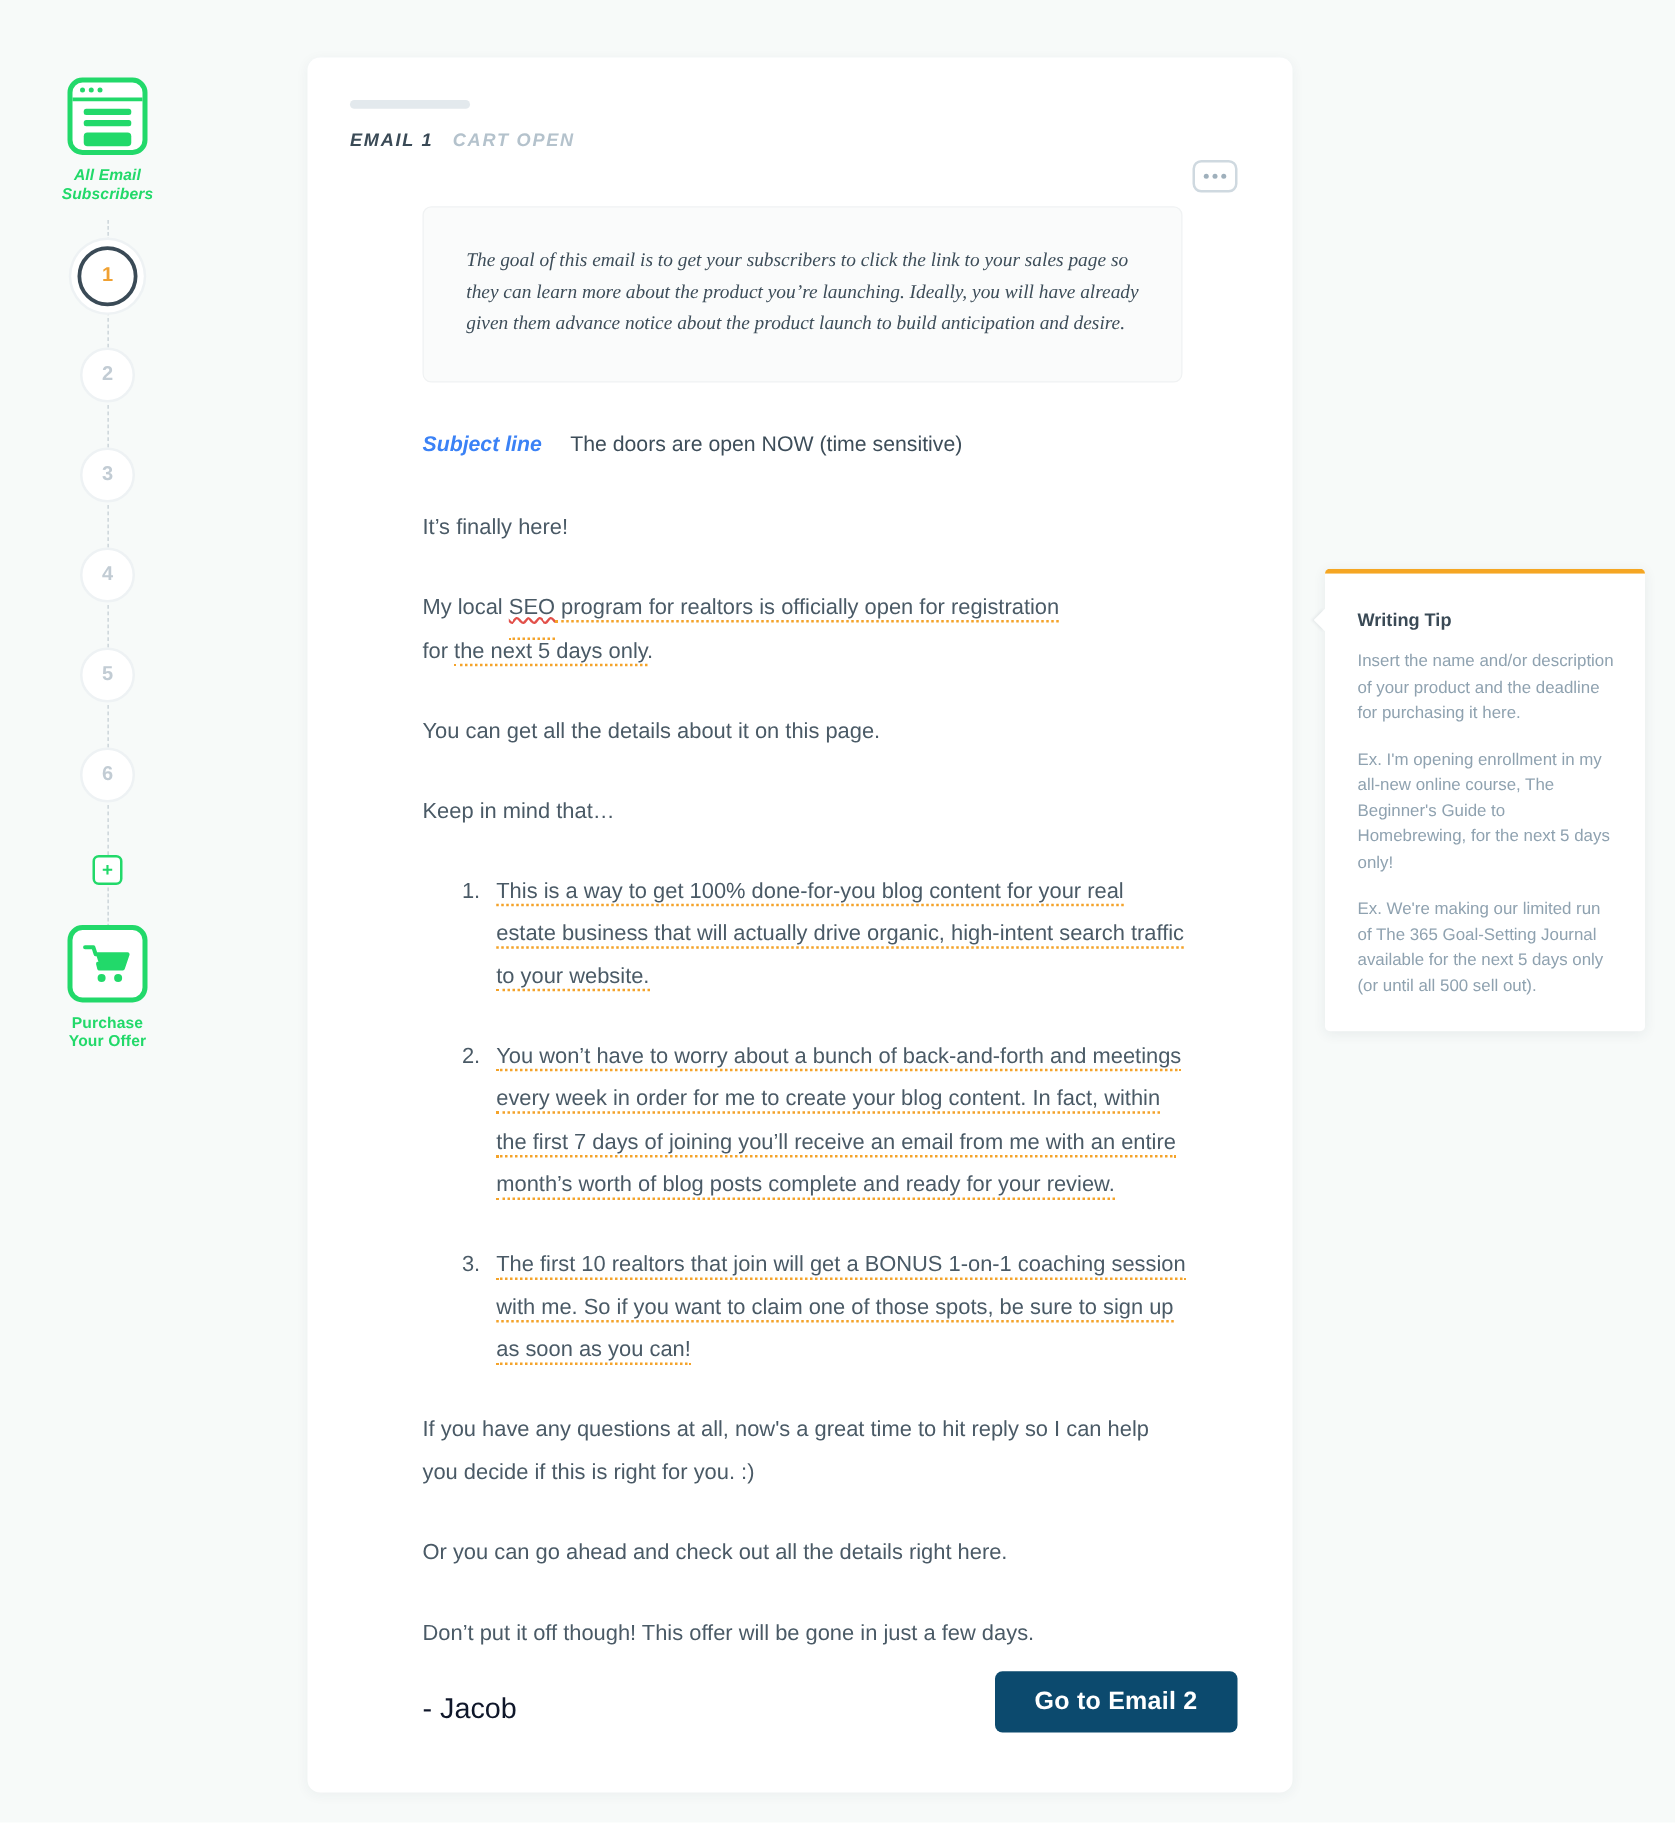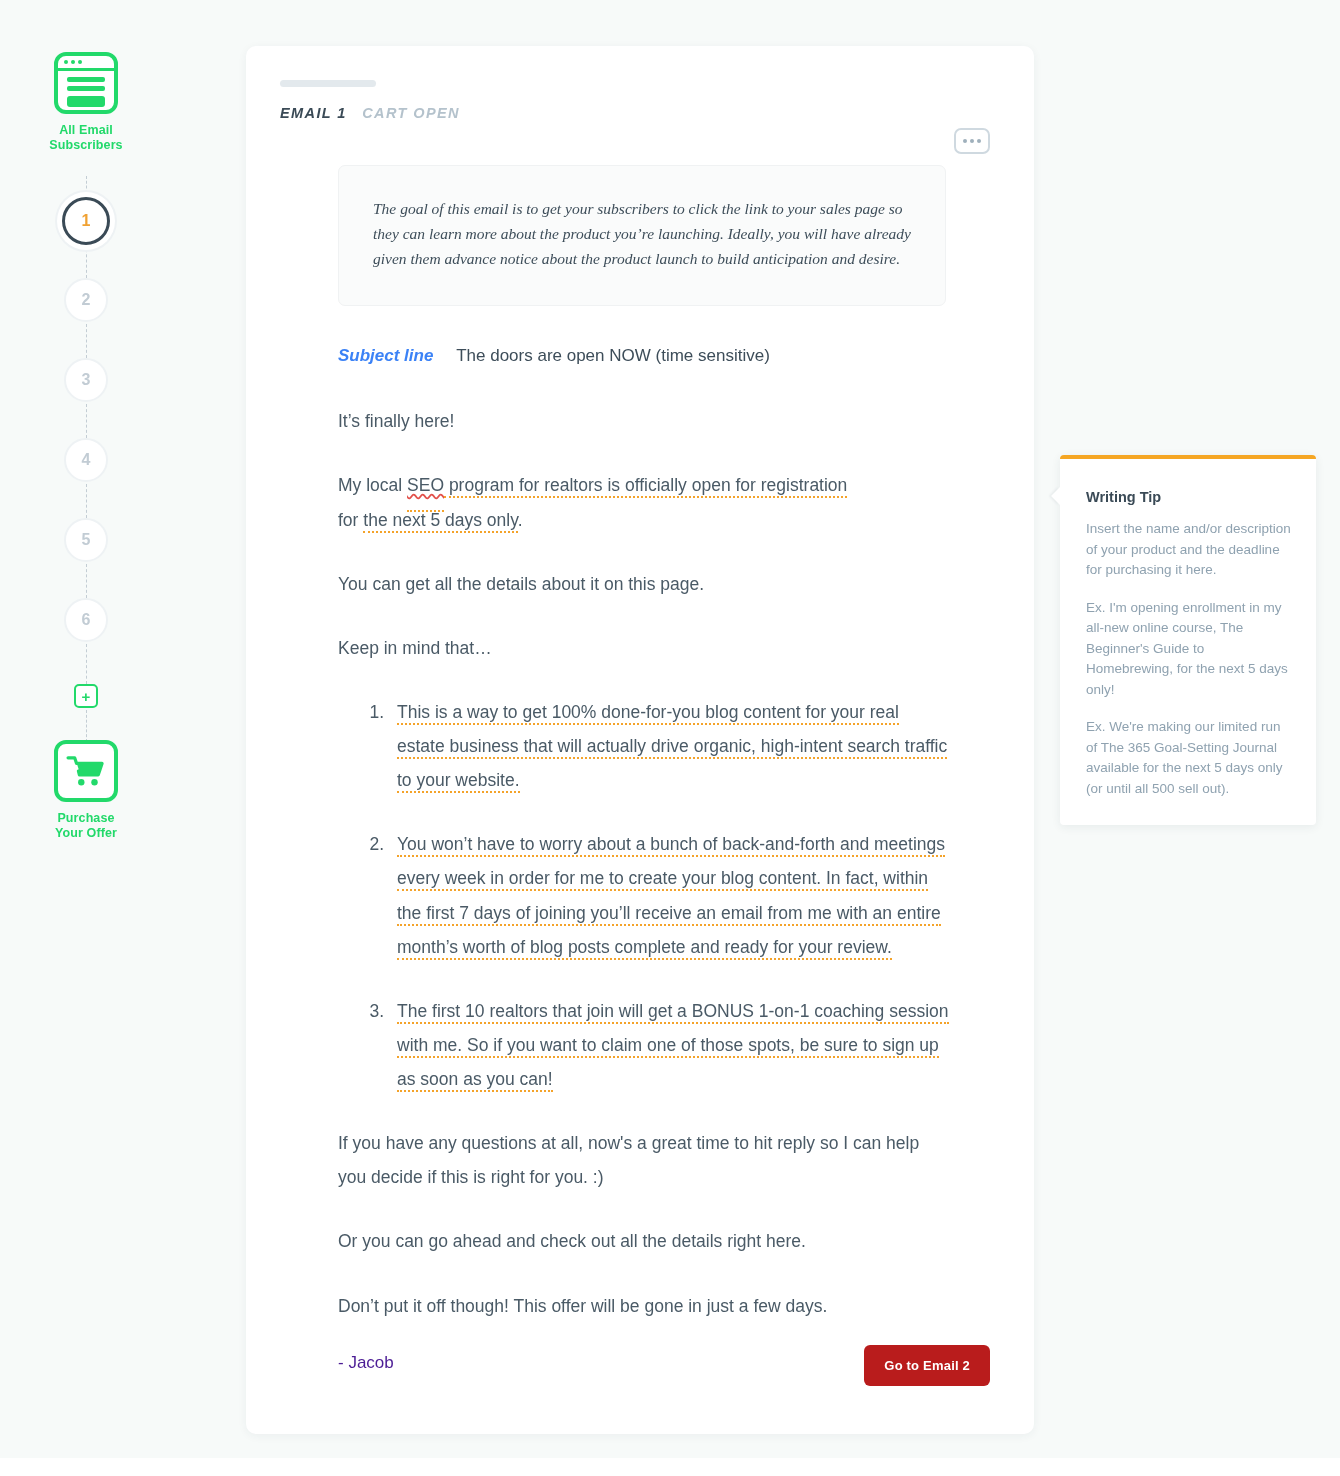--- a/index.html
+++ b/index.html
@@ -30,21 +30,21 @@
 
   .flow-node {
     position: absolute;
     left: 0;
     width: 172px;
     display: flex;
     flex-direction: column;
     align-items: center;
   }
 
-  .node-browser { top: 52px; }
+  .node-browser { top: 62px; font-style: italic; }
   .node-cart    { top: 740px; }
 
   .icon-box {
     width: 64px;
     height: 62px;
     border: 4px solid #22d96a;
     border-radius: 12px;
     background: #ffffff;
     display: flex;
     align-items: center;
@@ -260,32 +260,32 @@
   ol.points > li {
     font-size: 17.5px;
     line-height: 1.95;
     color: #4a5a66;
     margin-bottom: 30px;
     padding-left: 8px;
     margin-left: 17px;
   }
   ol.points > li::marker { color: #4a5a66; }
 
-  .sig { font-size: 17px; color: #4c1d95; margin-top: 4px; }
+  .sig { font-size: 23px; color: #0f172a; margin-top: 4px; }
 
   .next-btn {
     position: absolute;
     right: 44px;
     bottom: 48px;
-    background: #b91c1c;
+    background: #0c4a6e;
     color: #ffffff;
     border: none;
     border-radius: 6px;
-    padding: 13px 20px;
-    font-size: 13px;
+    padding: 13px 32px;
+    font-size: 20px;
     font-weight: bold;
     font-family: "Liberation Sans", sans-serif;
     cursor: pointer;
     letter-spacing: 0.2px;
   }
 
   
   .tip-panel {
     position: absolute;
     left: 1060px;

